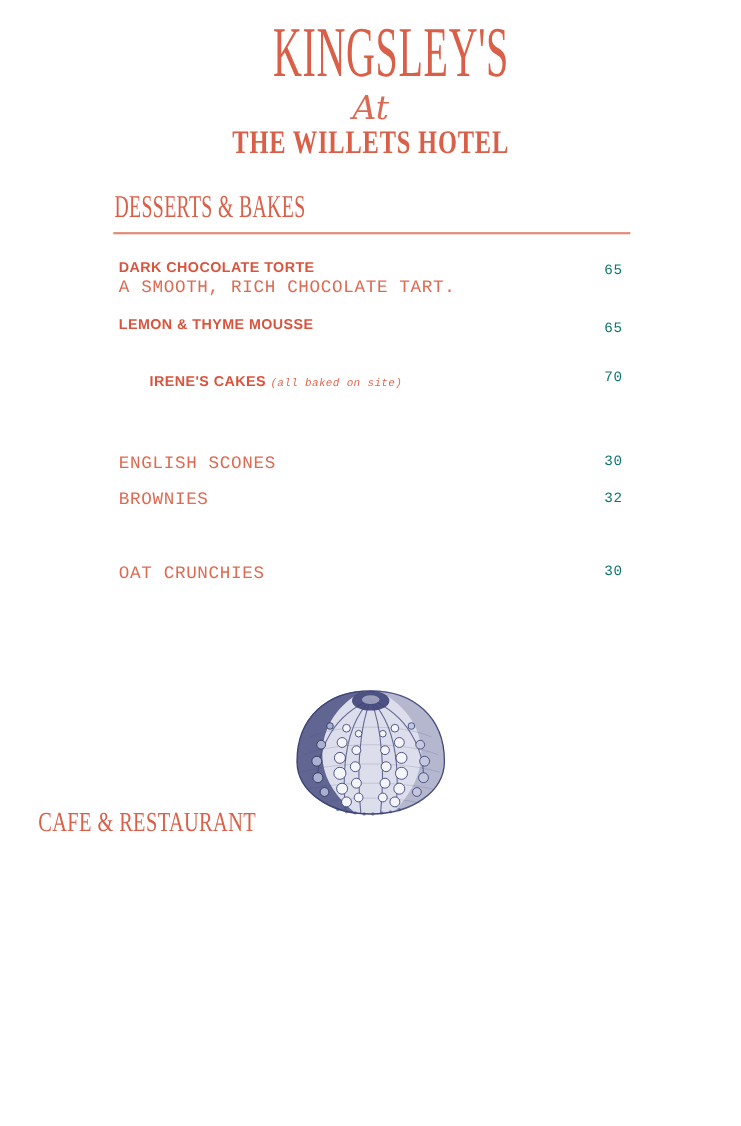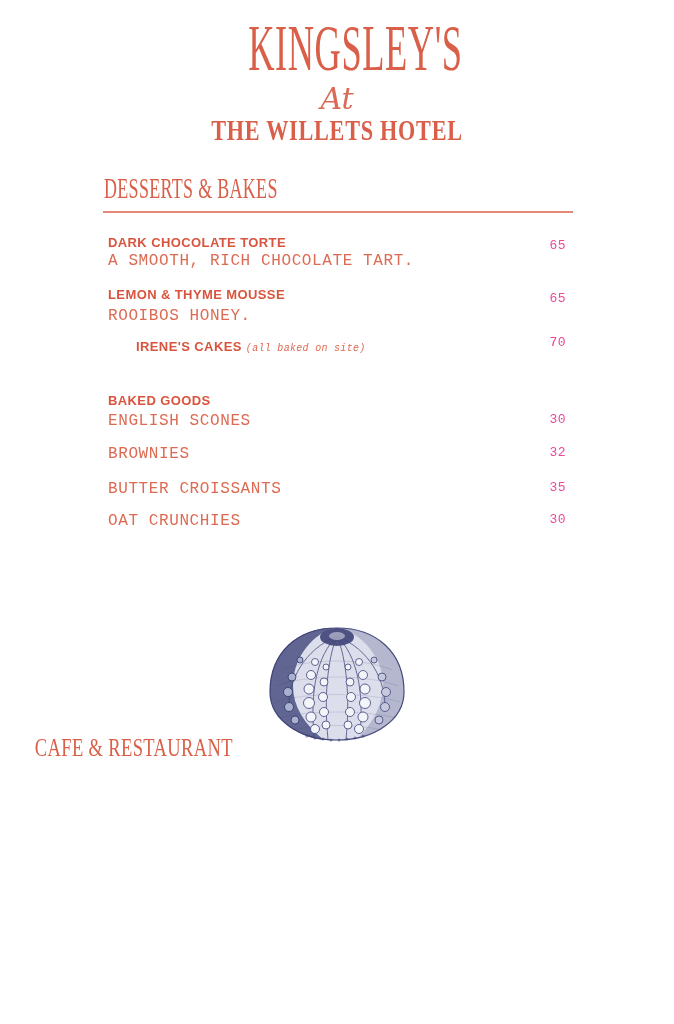--- a/index.html
+++ b/index.html
@@ -60,21 +60,21 @@
     font-size: 10px; letter-spacing: 0.3px; color: #dd6a52; font-weight: normal;
   }
   .item-desc, .mono-item {
     font-family: "Liberation Mono", monospace;
     font-size: 16px; letter-spacing: 0.6px; color: #dd6a52; line-height: 1.2;
     white-space: nowrap;
   }
   .price {
     position: absolute; right: 0;
     font-family: "Liberation Mono", monospace;
-    font-size: 13px; letter-spacing: 0.5px; color: #ec4899; line-height: 1.1;
+    font-size: 13px; letter-spacing: 0.5px; color: #0f766e; line-height: 1.1;
   }
   .r1 { top: 3px; }   .r1-desc { top: 20px; }  .r1-price { top: 7px; }
   .r2 { top: 55px; }  .r2-desc { top: 75px; }  .r2-price { top: 60px; }
   .r3 { top: 107px; padding-left: 28px; } .r3-desc { top: 125px; } .r3-price { top: 104px; }
   .g-head { top: 161px; }
   .g1 { top: 180px; } .g2 { top: 213px; } .g3 { top: 248px; } .g4 { top: 280px; }
 
   
   .urchin-wrap {
     position: absolute; top: 610px; left: 50%; transform: translateX(-50%);
@@ -110,45 +110,35 @@
       <div class="item-name">DARK CHOCOLATE TORTE</div>
     </div>
     <div class="row r1-desc">
       <div class="item-desc">A SMOOTH, RICH CHOCOLATE TART.</div>
     </div>
     <div class="price r1-price">65</div>
 
     <div class="row r2">
       <div class="item-name">LEMON &amp; THYME MOUSSE</div>
     </div>
-    <div class="row r2-desc">
-      <div class="item-desc">ROOIBOS HONEY.</div>
-    </div>
     <div class="price r2-price">65</div>
 
     <div class="row r3">
       <div class="item-name"><span>IRENE'S CAKES</span> <span class="item-note">(all baked on site)</span></div>
     </div>
     <div class="price r3-price">70</div>
 
-    <div class="row g-head">
-      <div class="item-name">BAKED GOODS</div>
-    </div>
 
     <div class="row g1">
       <div class="mono-item">ENGLISH SCONES</div>
       <div class="price" style="top:1px">30</div>
     </div>
     <div class="row g2">
       <div class="mono-item">BROWNIES</div>
       <div class="price" style="top:1px">32</div>
-    </div>
-    <div class="row g3">
-      <div class="mono-item">BUTTER CROISSANTS</div>
-      <div class="price" style="top:1px">35</div>
     </div>
     <div class="row g4">
       <div class="mono-item">OAT CRUNCHIES</div>
       <div class="price" style="top:1px">30</div>
     </div>
   </div>
 
   <div class="urchin-wrap">
     <svg width="150" height="140" viewBox="0 0 150 140" xmlns="http://www.w3.org/2000/svg">
 

